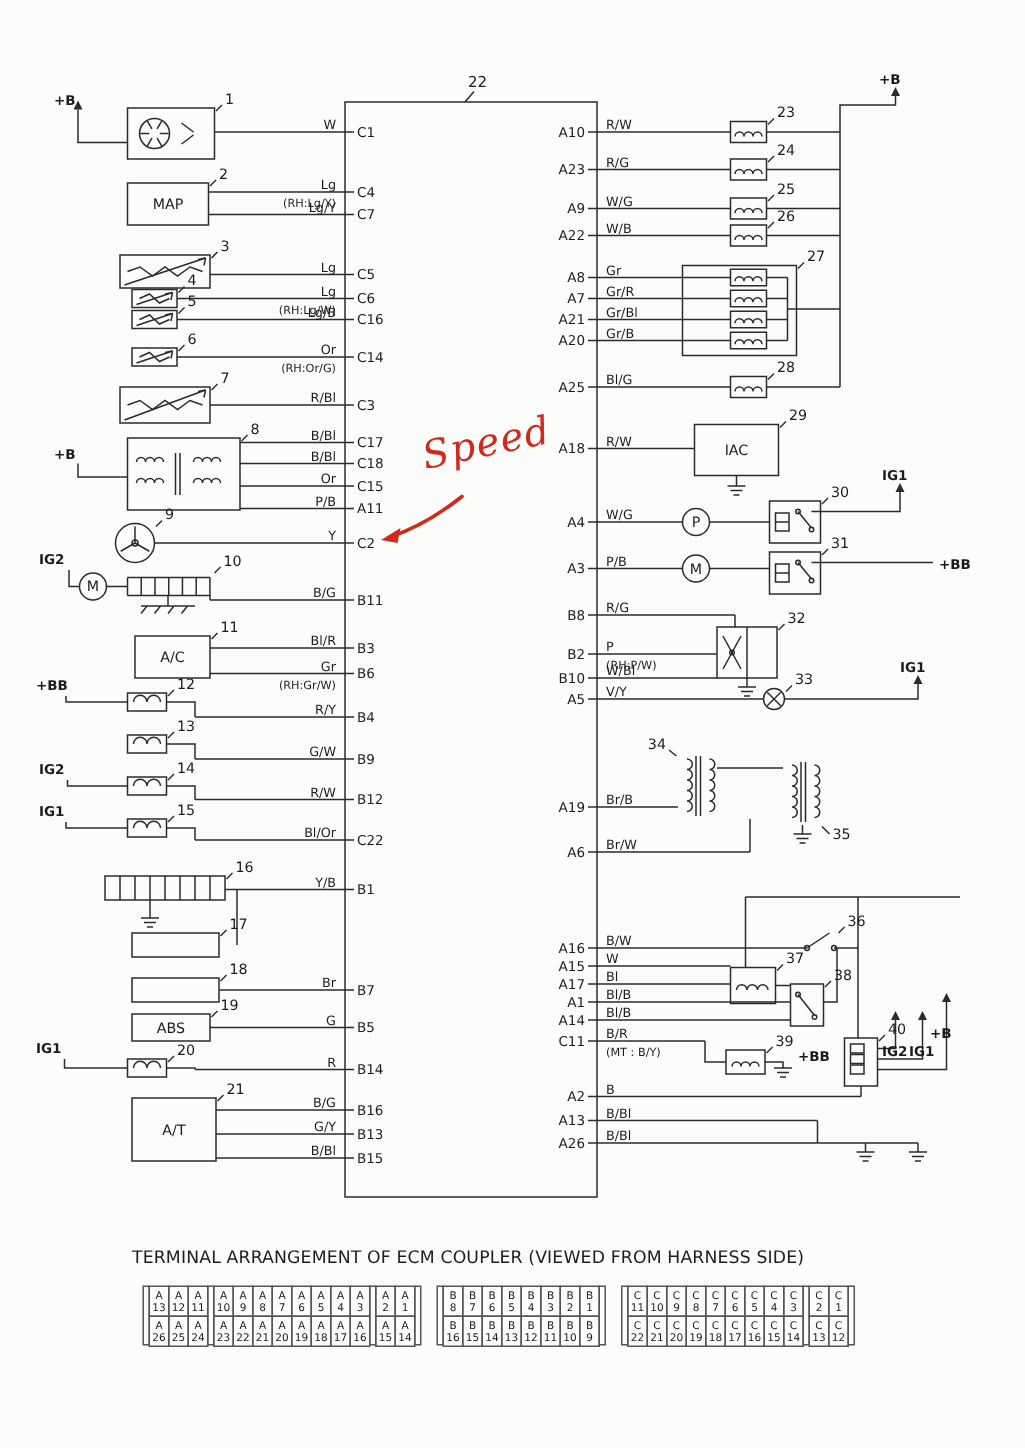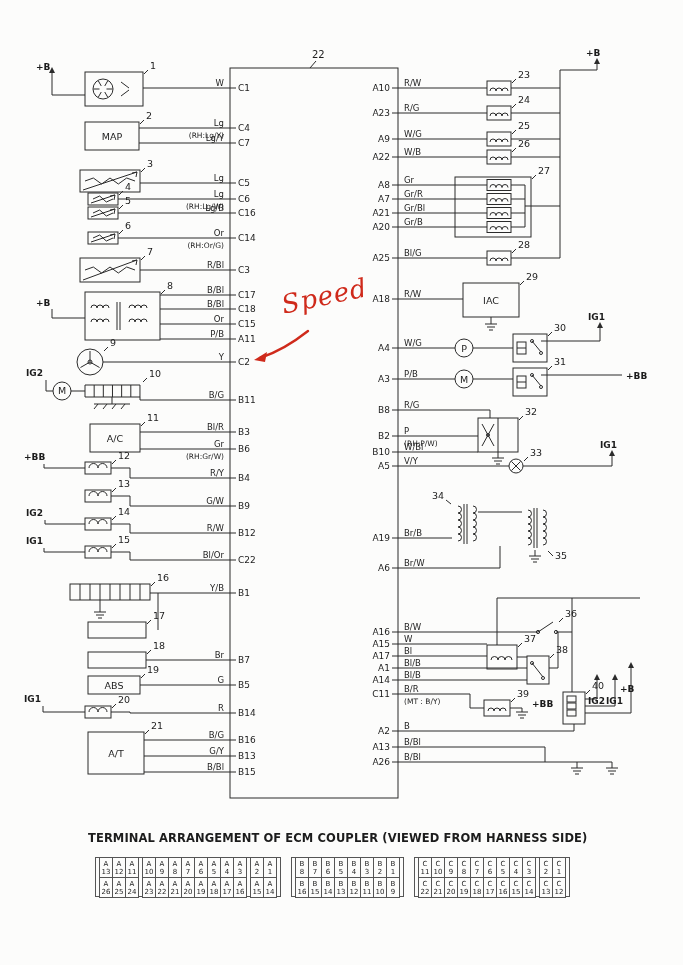--- a/index.html
+++ b/index.html
@@ -10,21 +10,21 @@
   .cmp{stroke:#2b2b2b;stroke-width:1;fill:none}
   text{fill:#1c1c1c}
   .lbl{font:8.5px "DejaVu Sans",sans-serif}
   .sub{font:7.5px "DejaVu Sans",sans-serif}
   .pin{font:9px "DejaVu Sans",sans-serif}
   .num{font:9.5px "DejaVu Sans",sans-serif}
   .pwr{font:bold 9px "DejaVu Sans",sans-serif}
   .boxlbl{font:9.5px "DejaVu Sans",sans-serif;text-anchor:middle}
   .ecmnum{font:10px "DejaVu Sans",sans-serif}
   #annotation{position:absolute;left:282px;top:290px;font:italic 26px "DejaVu Serif",serif;letter-spacing:1px;transform:rotate(-12deg);transform-origin:left center}
-  #terminal-title{position:absolute;left:88px;top:831px;font-weight:bold;font-size:11.5px;letter-spacing:.1px;white-space:nowrap}
+  #terminal-title{position:absolute;left:88px;top:831px;font-weight:normal;font-size:11.5px;letter-spacing:.1px;white-space:nowrap}
   #terminal-connectors{position:absolute;left:95px;top:857px;display:flex;gap:11px}
   .conn{display:flex;align-items:stretch}
   .sep{width:5px;border:1px solid #555;margin-right:-1px}
   .tcol{display:flex;flex-direction:column;margin-right:-1px}
   .cell{width:14px;height:21px;border:1px solid #555;margin-bottom:-1px;display:flex;flex-direction:column;justify-content:center;text-align:center}
   .cell span{display:block;font-size:7px;line-height:8px}
 </style>
 </head>
 <body>
 

